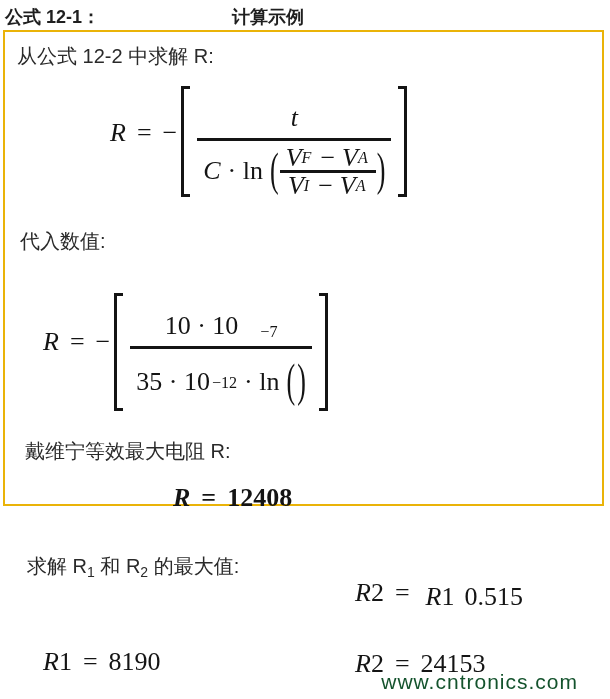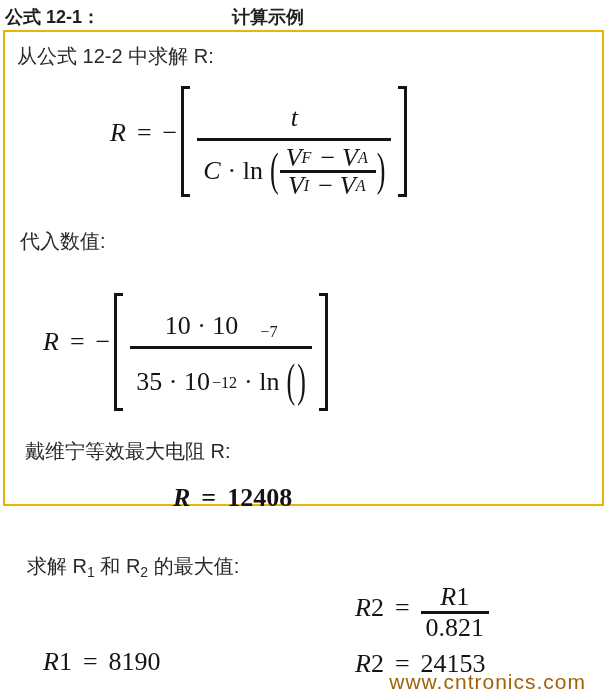--- a/index.html
+++ b/index.html
@@ -35,26 +35,26 @@
   .mbar{height:3px;background:#141414;align-self:stretch;}
   .mnum{display:flex;align-items:flex-end;justify-content:center;padding:0 12px 5px;box-sizing:border-box;}
   .mden{display:flex;align-items:center;justify-content:center;padding:5px 6px 0;box-sizing:border-box;white-space:nowrap;}
   #f1 .mnum{height:52px;} #f1 .mden{height:56px;}
   #f2 .mnum{height:53px;gap:20px;} #f2 .mden{height:62px;}
   .ifrac{display:inline-flex;flex-direction:column;align-items:center;margin:0 1px;}
   .inum,.iden{display:flex;align-items:center;justify-content:center;line-height:23px;padding:1px 6px;white-space:nowrap;}
   .ibar{height:3px;background:#141414;align-self:stretch;}
   .bigparen{display:inline-block;transform:scaleY(1.75);transform-origin:center;font-weight:400;}
   
-  .sfrac{display:inline-flex;flex-direction:column;align-items:center;}
+  .sfrac{display:inline-flex;flex-direction:row;align-items:center;}
   .snum,.sden{line-height:26px;padding:1px 5px;white-space:nowrap;}
   .sbar{height:3px;background:#141414;align-self:stretch;}
   .resline{position:absolute;white-space:nowrap;}
   
-  .watermark{position:absolute;right:16px;top:638px;font-size:21px;letter-spacing:1px;color:#a16207;white-space:nowrap;}
+  .watermark{position:absolute;right:24px;top:638px;font-size:21px;letter-spacing:1px;color:#14532d;white-space:nowrap;}
 </style>
 </head>
 <body>
 
 <div class="hdr-label">公式 12-1：</div>
 <div class="hdr-title">计算示例</div>
 
 <div class="box">
 
   <div class="cn" style="left:12px;top:11px;">从公式 12-2 中求解 R:</div>
@@ -126,21 +126,21 @@
   <div class="cn" style="left:22px;top:489px;margin-top:32px;"><span>求解 R</span><span class="cnsub">1</span><span> 和 R</span><span class="cnsub">2</span><span> 的最大值:</span></div>
 
 
   <div class="resline math" style="left:38px;top:616px;"><span class="mi">R</span><span>1</span><span class="meq">=</span><span>8190</span></div>
 
   <div class="mrow math" style="left:350px;top:551px;">
     <span class="mlhs" style="top:-4px;"><span class="mi">R</span><span>2</span><span class="meq">=</span></span>
     <span class="sfrac">
       <span class="snum"><span class="mi">R</span><span>1</span></span>
       <span class="sbar"></span>
-      <span class="sden">0.821</span>
+      <span class="sden">0.515</span>
     </span>
   </div>
 
   <div class="resline math" style="left:350px;top:618px;"><span class="mi">R</span><span>2</span><span class="meq">=</span><span>24153</span></div>
 
   <div class="watermark">www.cntronics.com</div>
 
 </div>
 
 </body></html>

